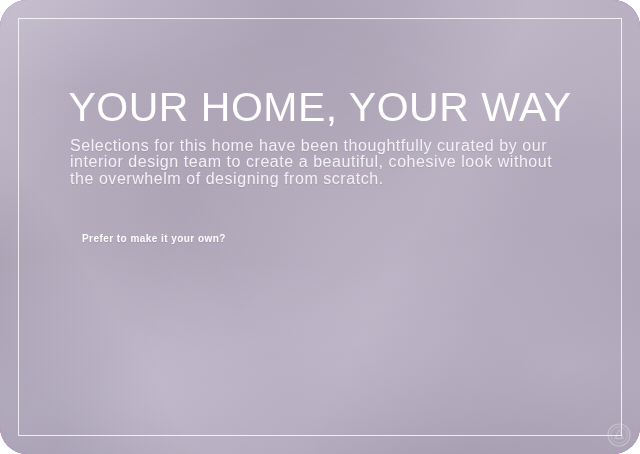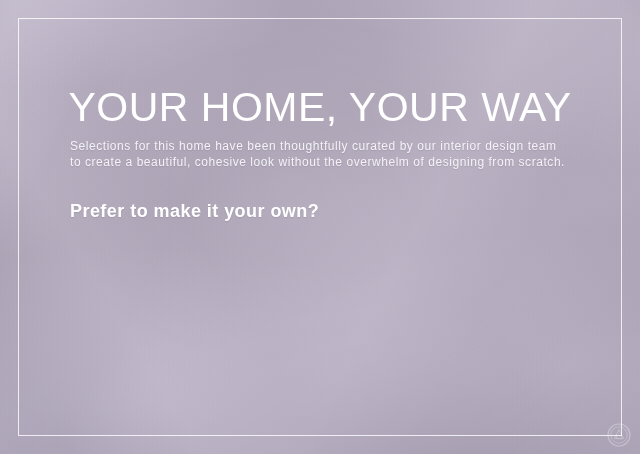--- a/index.html
+++ b/index.html
@@ -10,20 +10,21 @@
   body {
     font-family: "Liberation Sans", sans-serif;
   }
 
   .slide {
     position: relative;
     width: 640px;
     height: 454px;
     overflow: hidden;
     background-color: #a21caf;
+    border-radius: 27px;
   }
 
   
   .silk-base {
     position: absolute;
     inset: 0;
     background:
       linear-gradient(160deg, #b8afc2 0%, #aca3b5 38%, #b3aabd 62%, #a79eb0 100%);
   }
   .silk-fold {
@@ -121,35 +122,35 @@
   .body-block {
     position: absolute;
     left: 70px;
     top: 138px;
     width: 500px;
   }
 
   .para {
     color: #f4f2f7;
     font-family: "Liberation Sans", sans-serif;
-    font-size: 12px;
+    font-size: 16px;
     line-height: 16.4px;
     letter-spacing: 0.55px;
     margin: 0;
     text-shadow: 0 1px 1px rgba(110,102,122,0.22);
   }
   .para-intro { margin-bottom: 0; }
   .subhead {
     color: #ffffff;
     font-family: "Liberation Sans", sans-serif;
     font-weight: bold;
-    font-size: 18px;
+    font-size: 10px;
     line-height: 16.4px;
     letter-spacing: 0.45px;
-    margin: 0;
+    margin: 12px;
     padding-top: 32px;
     text-shadow: 0 1px 1px rgba(110,102,122,0.22);
   }
   .para-detail { padding-top: 16px; }
 
   
   .watermark {
     position: absolute;
     right: 8px;
     bottom: 6px;

